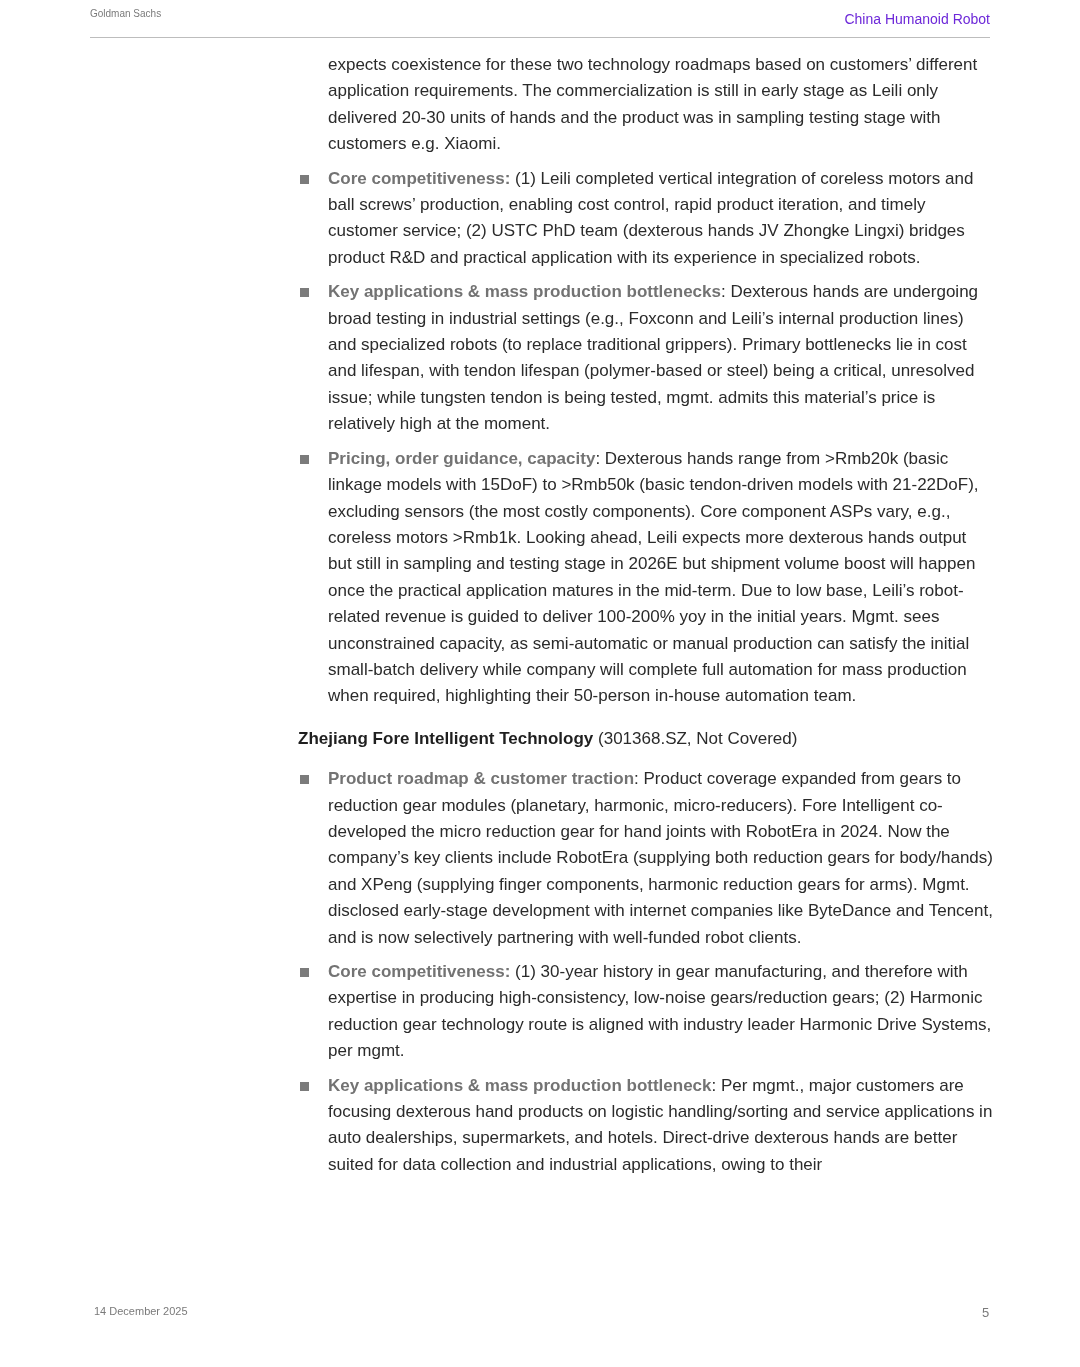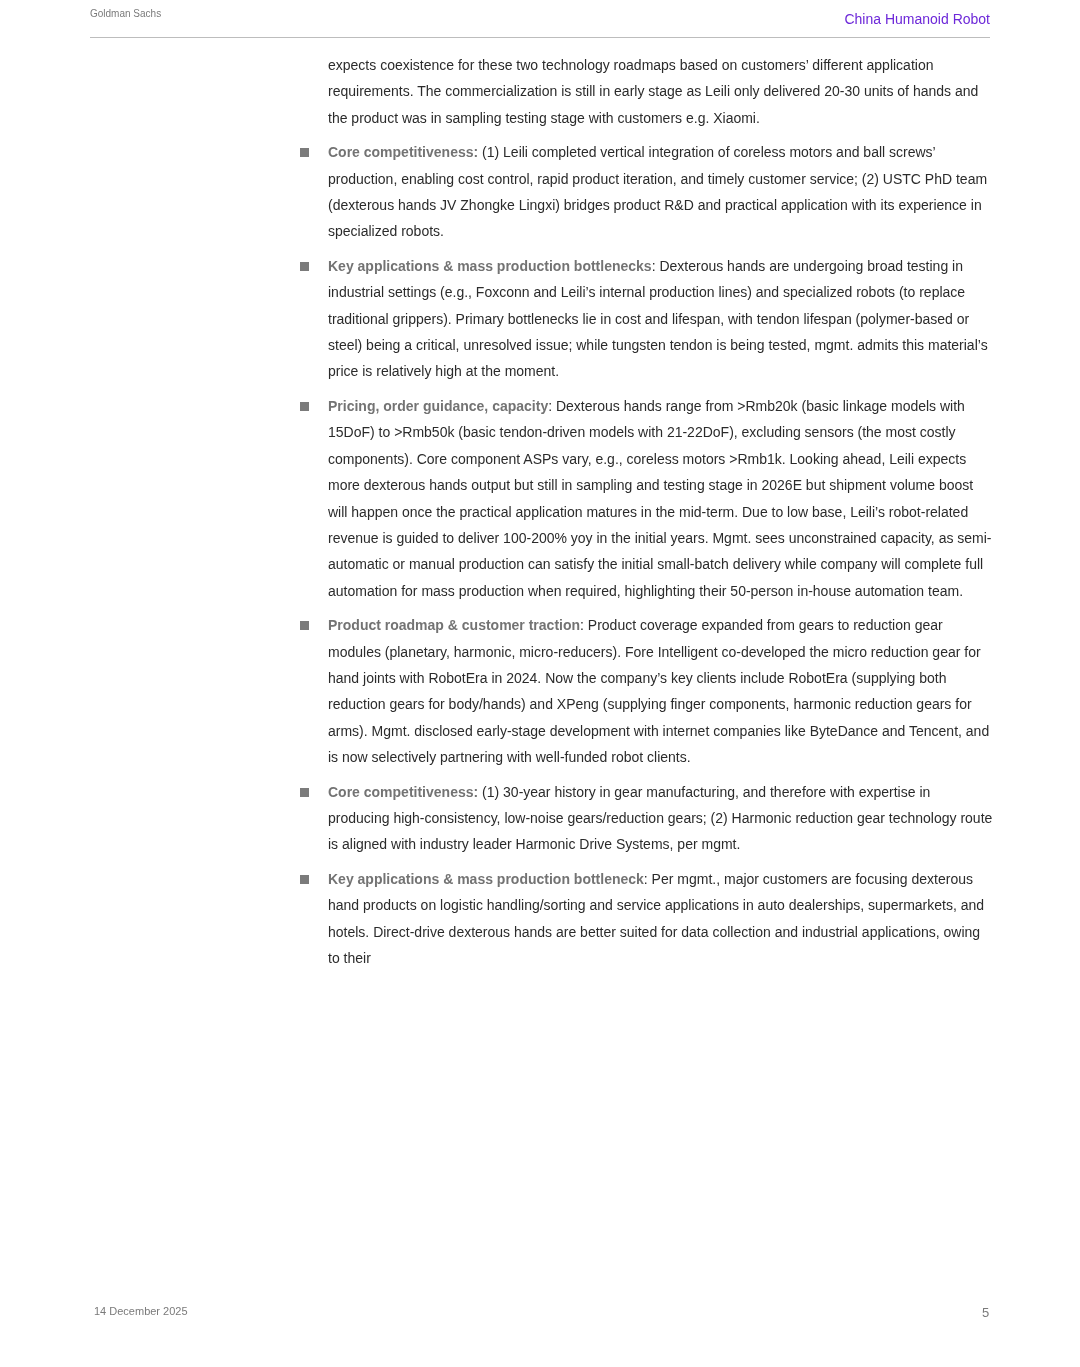--- a/index.html
+++ b/index.html
@@ -12,21 +12,21 @@
       border-bottom: 1px solid #bdbdbd;
     }
     .header-left {
       position: absolute; left: 0; top: 8px; font-size: 10px; color: #7a7a7a;
     }
     .header-right {
       position: absolute; right: 0; top: 11px; font-size: 14px; color: #6d28d9;
     }
     .content {
       position: absolute; left: 298px; top: 52px; width: 695px;
-      font-size: 14px; line-height: 26.4px; color: #2b2b2b;
+      font-size: 17px; line-height: 26.4px; color: #2b2b2b;
     }
     .para { margin: 0; padding-left: 30px; }
     .bullet {
       position: relative; padding-left: 30px; margin: 8px 0 0 0;
     }
     .bullet-marker {
       position: absolute; left: 2px; top: 9px; width: 9px; height: 9px;
       background: #7b7b7b;
     }
     .bullet b { font-weight: bold; color: #737373; }
@@ -60,20 +60,23 @@
   <div class="bullet">
     <span class="bullet-marker"></span>
     <b>Key applications &amp; mass production bottlenecks</b><span>: Dexterous hands are undergoing broad testing in industrial settings (e.g., Foxconn and Leili’s internal production lines) and specialized robots (to replace traditional grippers). Primary bottlenecks lie in cost and lifespan, with tendon lifespan (polymer-based or steel) being a critical, unresolved issue; while tungsten tendon is being tested, mgmt. admits this material’s price is relatively high at the moment.</span>
   </div>
 
   <div class="bullet">
     <span class="bullet-marker"></span>
     <b>Pricing, order guidance, capacity</b><span>: Dexterous hands range from &gt;Rmb20k (basic linkage models with 15DoF) to &gt;Rmb50k (basic tendon-driven models with 21-22DoF), excluding sensors (the most costly components). Core component ASPs vary, e.g., coreless motors &gt;Rmb1k. Looking ahead, Leili expects more dexterous hands output but still in sampling and testing stage in 2026E but shipment volume boost will happen once the practical application matures in the mid-term. Due to low base, Leili’s robot-related revenue is guided to deliver 100-200% yoy in the initial years. Mgmt. sees unconstrained capacity, as semi-automatic or manual production can satisfy the initial small-batch delivery while company will complete full automation for mass production when required, highlighting their 50-person in-house automation team.</span>
   </div>
 
+  <p class="company-heading">
+    <b>Zhejiang Fore Intelligent Technology</b><span> (301368.SZ, Not Covered)</span>
+  </p>
 
   <div class="bullet">
     <span class="bullet-marker"></span>
     <b>Product roadmap &amp; customer traction</b><span>: Product coverage expanded from gears to reduction gear modules (planetary, harmonic, micro-reducers). Fore Intelligent co-developed the micro reduction gear for hand joints with RobotEra in 2024. Now the company’s key clients include RobotEra (supplying both reduction gears for body/hands) and XPeng (supplying finger components, harmonic reduction gears for arms). Mgmt. disclosed early-stage development with internet companies like ByteDance and Tencent, and is now selectively partnering with well-funded robot clients.</span>
   </div>
 
   <div class="bullet">
     <span class="bullet-marker"></span>
     <b>Core competitiveness:</b><span> (1) 30-year history in gear manufacturing, and therefore with expertise in producing high-consistency, low-noise gears/reduction gears; (2) Harmonic reduction gear technology route is aligned with industry leader Harmonic Drive Systems, per mgmt.</span>
   </div>

